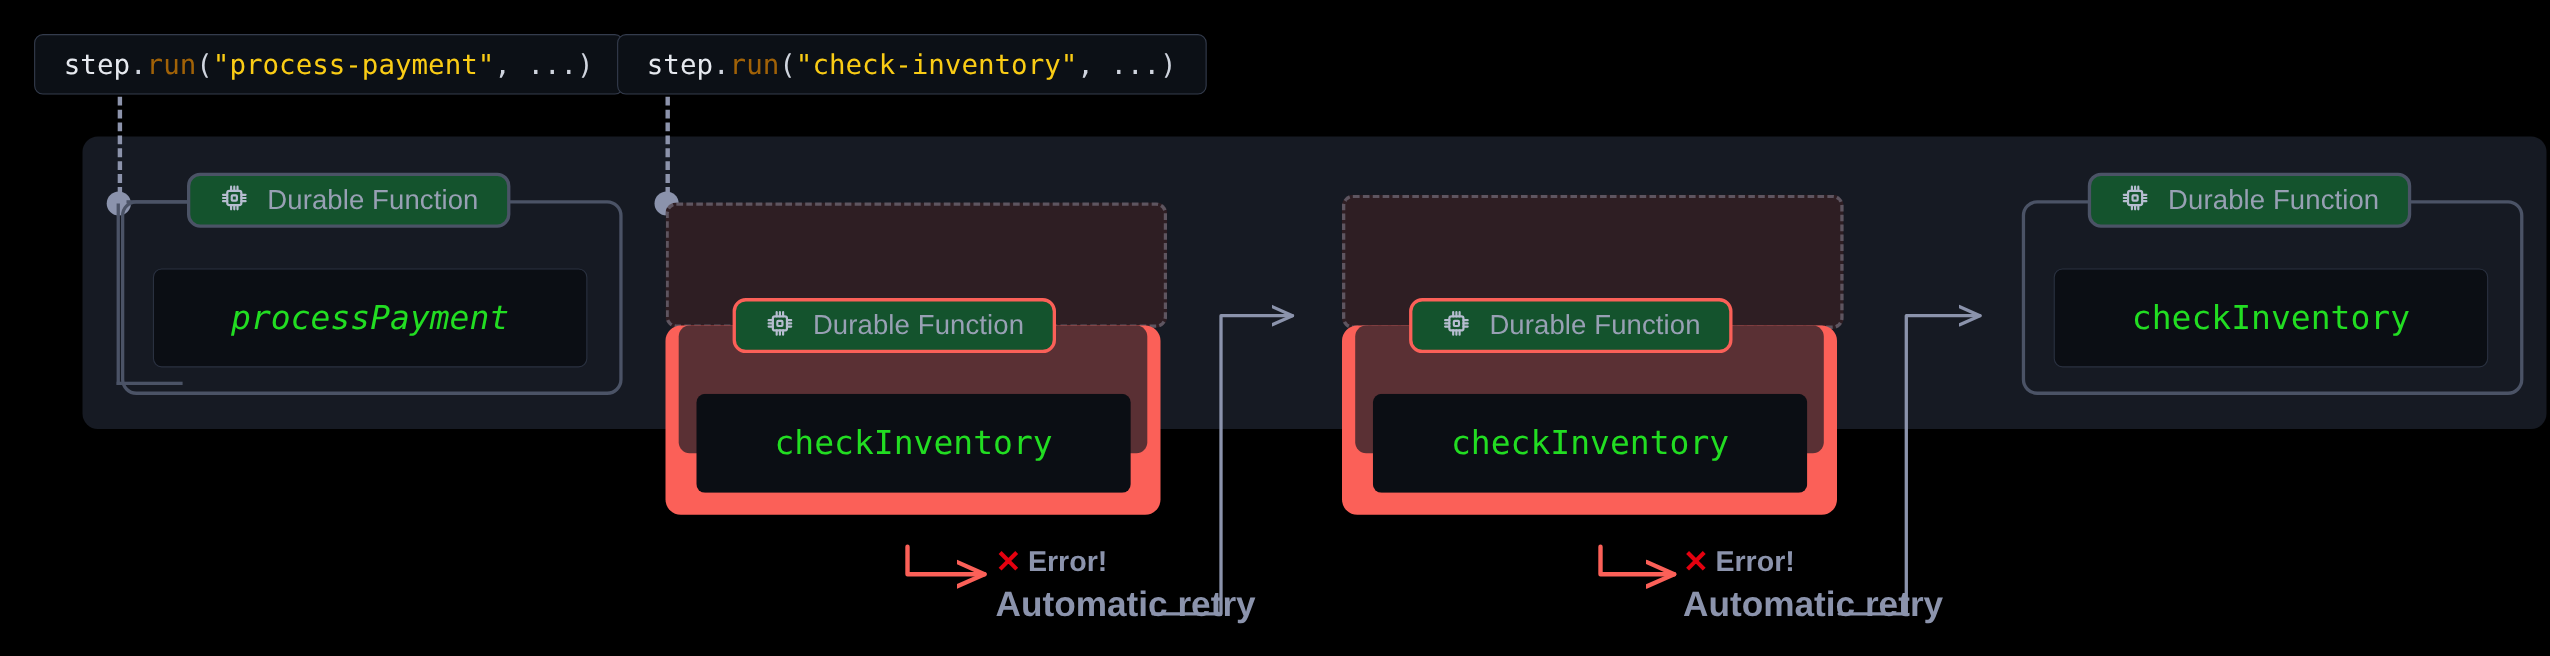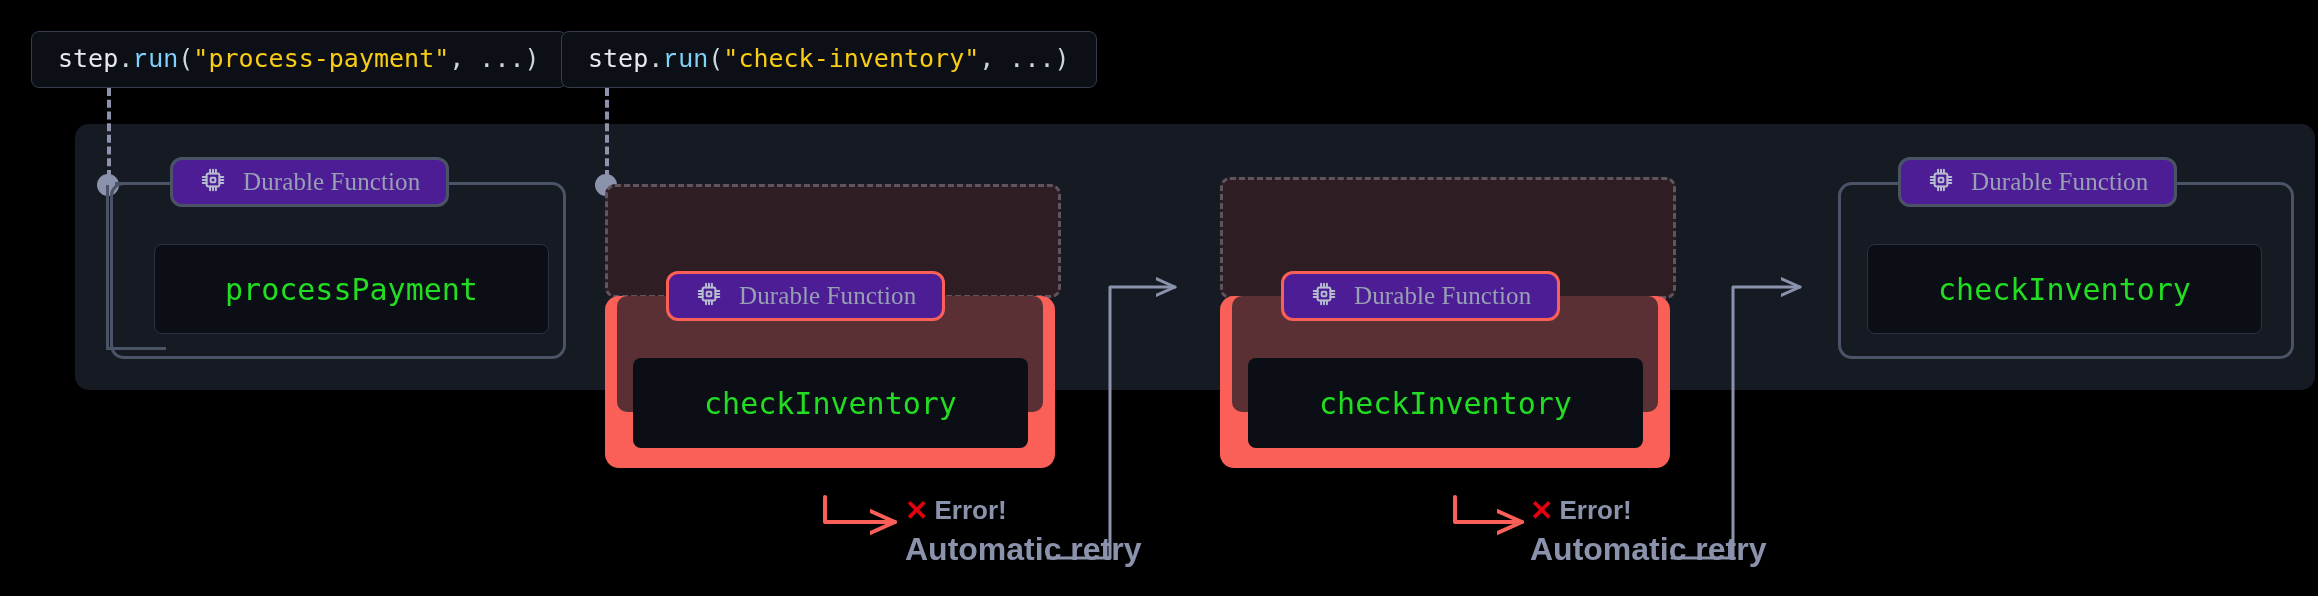--- a/index.html
+++ b/index.html
@@ -24,21 +24,21 @@
     background: #0c1016;
     border: 1.5px solid #343c4d;
     border-radius: 8px;
     padding: 14px 26px;
     font-family: "DejaVu Sans Mono", "Liberation Mono", monospace;
     font-size: 25px;
     line-height: 1;
     white-space: nowrap;
     color: #e6e9ef;
   }
-  .tok-fn   { color: #7dd3fc; font-family: Liberation Mono, monospace; }
+  .tok-fn   { color: #a16207; }
   .tok-str  { color: #facc15; }
   .tok-pun  { color: #cfd4de; }
 
   
   .leader {
     position: absolute;
     width: 0;
     border-left: 4px dashed #8c93ab;
   }
   .dot {
@@ -86,27 +86,26 @@
     border-radius: 10px;
     background: #5a3034;
   }
 
   
   .badge {
     position: absolute;
     display: flex;
     align-items: center;
     gap: 16px;
-    background: #4c1d95;
+    background: #14532d;
     border: 3px solid #4b5366;
     border-radius: 12px;
     padding: 0 26px;
     height: 50px;
     box-sizing: border-box;
-    font-family: Liberation Serif, serif;
   }
   .badge.red { border-color: #fb6058; }
   .badge-label {
     font-size: 25px;
     color: #98a0b4;
     white-space: nowrap;
     letter-spacing: .1px;
   }
   .chip-icon { display: block; }
 
@@ -192,21 +191,21 @@
         <rect x="10" y="10" width="4" height="4" rx="0.7"></rect>
         <path d="M9.5 3.2v3.3M12 3.2v3.3M14.5 3.2v3.3"></path>
         <path d="M9.5 17.5v3.3M12 17.5v3.3M14.5 17.5v3.3"></path>
         <path d="M3.2 9.5h3.3M3.2 12h3.3M3.2 14.5h3.3"></path>
         <path d="M17.5 9.5h3.3M17.5 12h3.3M17.5 14.5h3.3"></path>
       </svg>
     </span>
     <span class="badge-label">Durable Function</span>
   </div>
 
-  <div class="fnbox" style="left:154px; top:244px; width:393px; height:88px;">
+  <div class="fnbox" style="left:139px; top:244px; width:393px; height:88px;font-style:italic;">
     <span class="fnname">processPayment</span>
   </div>
 
   <div class="ghost" style="left:605px; top:184px; width:450px; height:108px;"></div>
 
   <div class="errorframe" style="left:605px; top:296px; width:450px; height:172px;"></div>
   <div class="errorframe-inner" style="left:617px; top:296px; width:426px; height:116px;"></div>
 
   <div class="badge red" style="left:666px; top:271px;">
     <span class="chip-icon">

